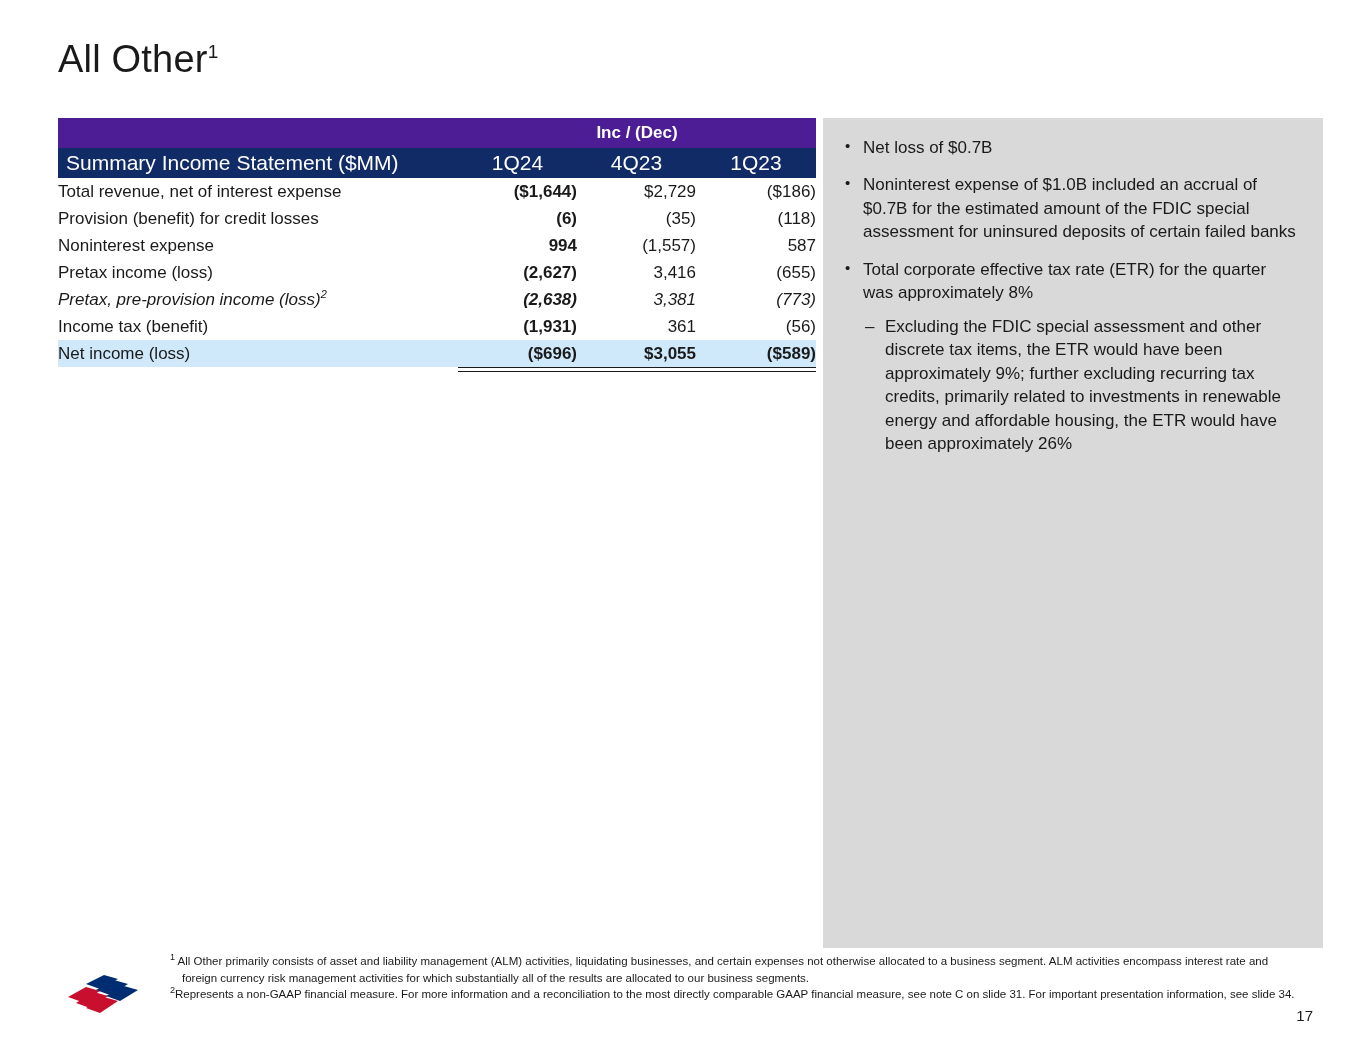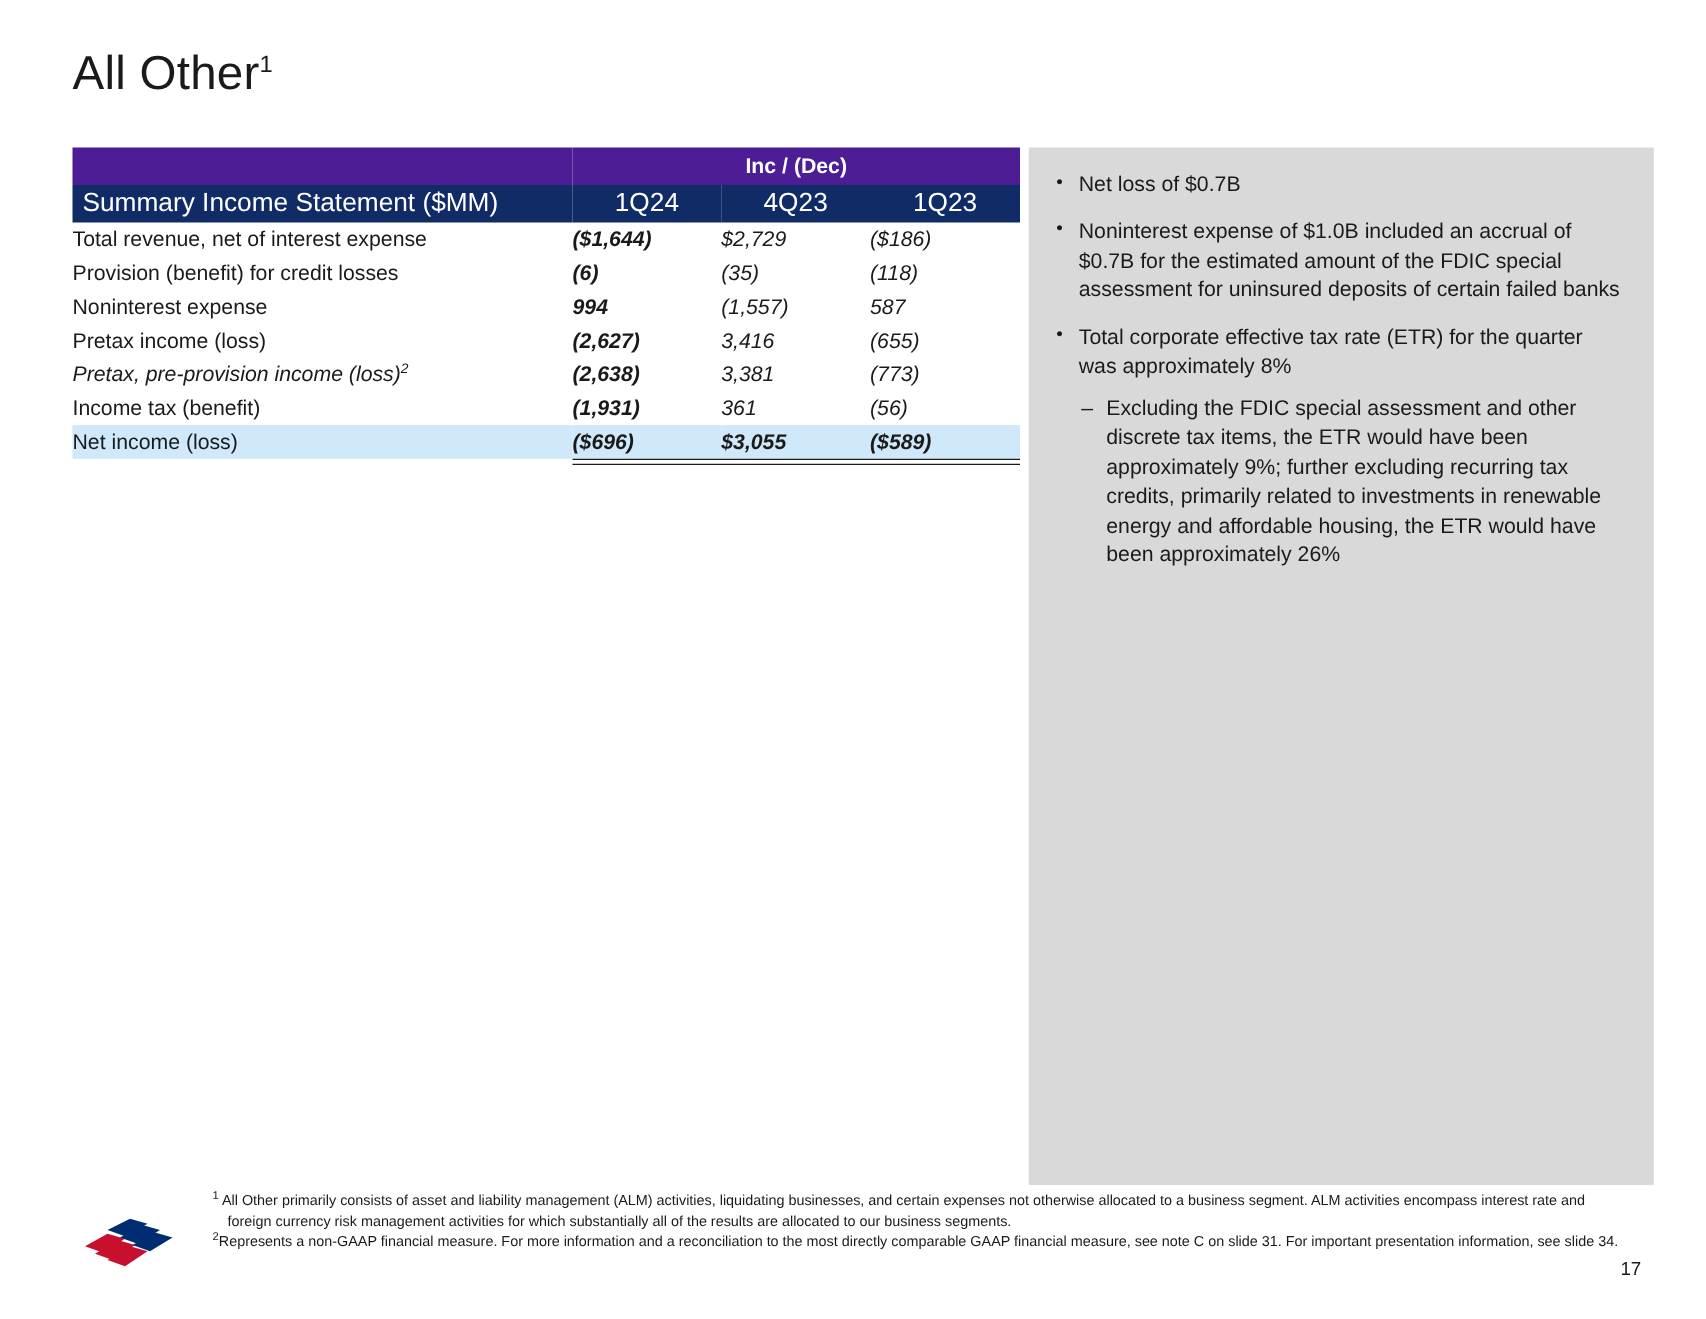--- a/index.html
+++ b/index.html
@@ -75,22 +75,21 @@
     height: 27px;
     vertical-align: middle;
     font-size: 17px;
   }
   td.label {
     text-align: left;
     padding-left: 8px;
     white-space: nowrap;
   }
   td.num {
-    text-align: left;
-    font-style: italic;
+    text-align: right;
   }
   .col-label { width: 400px; }
   .col-n1 { width: 119px; }
   .col-n2 { width: 119px; }
   .col-n3 { width: 120px; }
 
   .b { font-weight: 700; }
   .i { font-style: italic; }
   .indent { padding-left: 20px; }
   tbody tr.total td {

